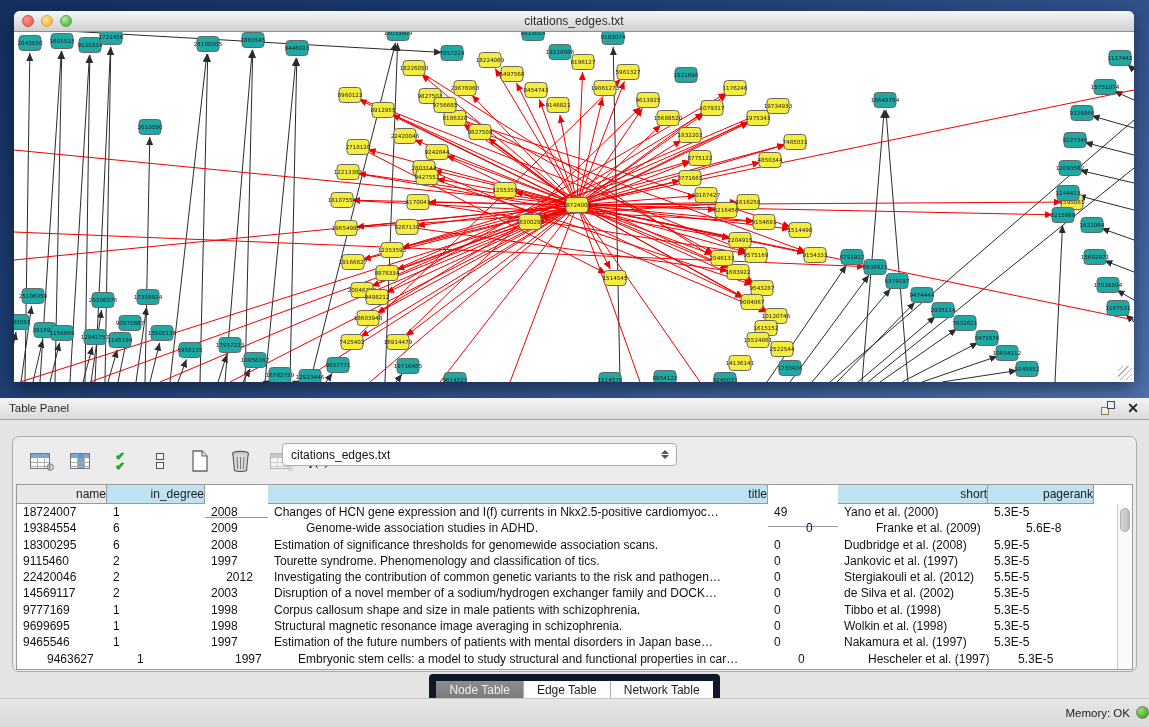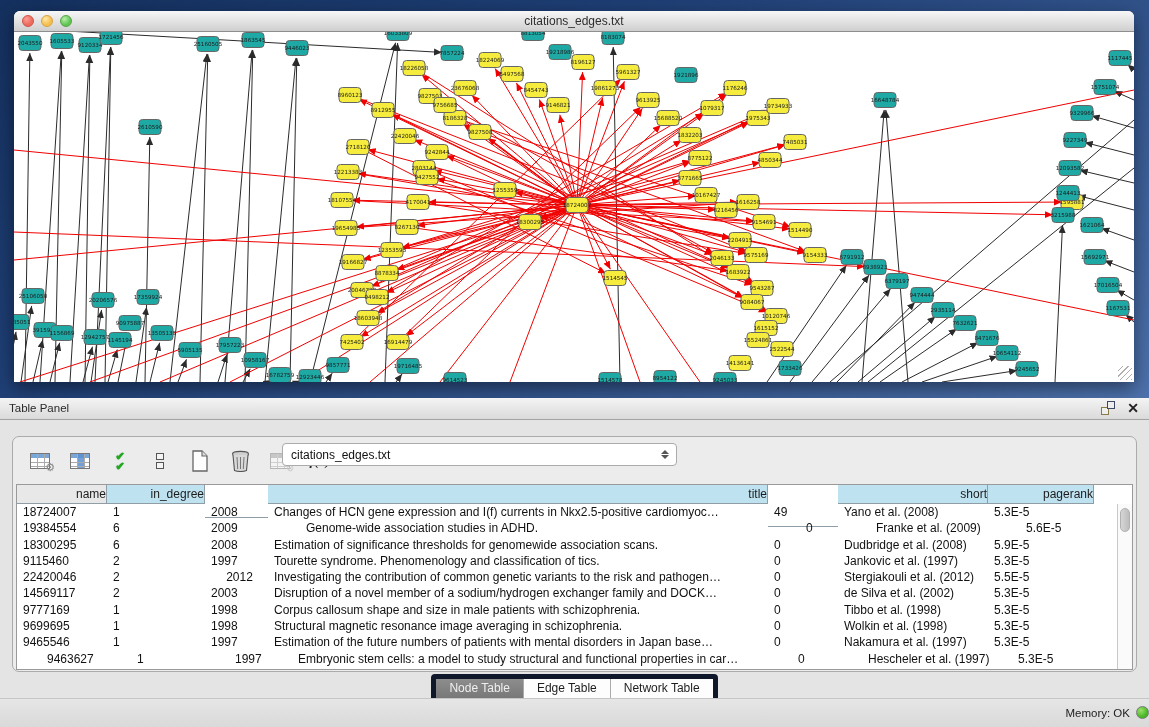--- a/index.html
+++ b/index.html
@@ -55,21 +55,21 @@
   .th { background:#bfe2f1; border-right:1px solid #8f9ea6; border-bottom:1px solid #8f9ea6;
     font-size:12px; color:#1c1c1c; text-align:right; line-height:18px; overflow:hidden; white-space:nowrap; cursor:pointer; }
   .th.gray { background:#e8e8e8; }
   .trow { display:flex; height:16.3px; }
   .td { font-size:12px; color:#111; line-height:16px; padding-left:6px; overflow:hidden; white-space:nowrap; cursor:default; }
   .vscroll { position:absolute; right:0; top:19px; bottom:0; width:15px; background:#fafafa; border-left:1px solid #c9c9c9; }
   .vthumb { position:absolute; left:2px; top:4px; width:10px; height:24px; border-radius:5px;
     background:linear-gradient(90deg,#d6d6d6,#bdbdbd); border:1px solid #b0b0b0; }
 
   .tabs { position:absolute; left:0; right:0; top:276px; display:flex; justify-content:center; }
-  .seg { display:flex; background:#fff; border:5px solid #0f172a; border-radius:4px; overflow:hidden; }
+  .seg { display:flex; background:#fff; border:7px solid #0f172a; border-radius:4px; overflow:hidden; }
   .seg .tab { font-size:12px; padding:2px 13px 3px; color:#1e1e1e; border-right:1px solid #aaa; cursor:pointer; background:#fdfdfd; }
   .seg .tab:last-child { border-right:none; }
   .seg .tab.active { background:linear-gradient(#8d8d8d,#787878); color:#efefef; }
 
   .statusbar { position:absolute; left:0; bottom:0; width:100%; height:29px;
     border-top:1px solid #c6c6c6; background:linear-gradient(#e6e6e6,#d9d9d9); }
   .mem { position:absolute; right:0; top:7px; display:flex; align-items:center; gap:6px; }
   .mem-label { font-size:11.5px; color:#222; }
   .mem-dot { width:13px; height:13px; border-radius:50%;
     background:radial-gradient(circle at 35% 30%,#9ce06a,#46b524 65%); border:1px solid #7a7a7a; }
@@ -870,31 +870,31 @@
             <div class="th" style="width: 150px;">short</div>
             <div class="th" style="width: 106px;">pagerank</div>
           </div>
         <div id="tbody">
             <div class="trow">
               <div class="td" style="width: 90px;">18724007</div>
               <div class="td" style="width: 98px;">1</div>
               <div class="td" style="width: 63px;">2008</div>
               <div class="td" style="width: 500px;">Changes of HCN gene expression and I(f) currents in Nkx2.5-positive cardiomyoc…</div>
               <div class="td" style="width: 70px;">49</div>
-              <div class="td" style="width: 150px;">Yano et al. (2008)</div>
+              <div class="td" style="width: 150px;">Yano et al. (2000)</div>
               <div class="td" style="width: 106px;">5.3E-5</div>
             </div>
             <div class="trow">
               <div class="td" style="width: 90px;">19384554</div>
               <div class="td" style="width: 98px;">6</div>
               <div class="td" style="width: 63px;">2009</div>
               <div class="td" style="width: 500px; margin-left: 32px;">Genome-wide association studies in ADHD.</div>
               <div class="td" style="width: 70px;">0</div>
               <div class="td" style="width: 150px;">Franke et al. (2009)</div>
-              <div class="td" style="width: 106px;">5.6E-5</div>
+              <div class="td" style="width: 106px;">5.6E-8</div>
             </div>
             <div class="trow">
               <div class="td" style="width: 90px;">18300295</div>
               <div class="td" style="width: 98px;">6</div>
               <div class="td" style="width: 63px;">2008</div>
               <div class="td" style="width: 500px;">Estimation of significance thresholds for genomewide association scans.</div>
               <div class="td" style="width: 70px;">0</div>
               <div class="td" style="width: 150px;">Dudbridge et al. (2008)</div>
               <div class="td" style="width: 106px;">5.9E-5</div>
             </div>

